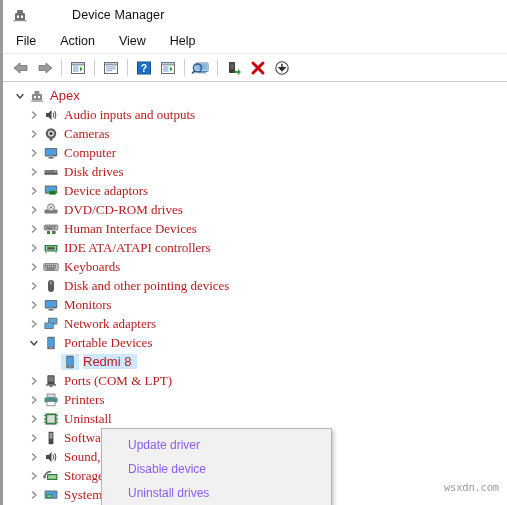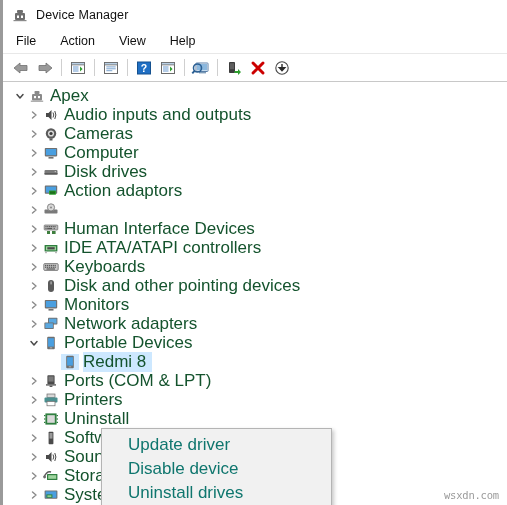--- a/index.html
+++ b/index.html
@@ -27,20 +27,21 @@
   }
 
   
   .titlebar {
     height: 29px;
     display: flex;
     align-items: center;
     padding-left: 9px;
     background: #ffffff;
     flex: 0 0 auto;
+    gap: 36px;
   }
   .title-icon {
     width: 16px;
     height: 16px;
     position: relative;
     margin-right: 8px;
     flex: 0 0 auto;
   }
   .title-text {
     font-size: 12.5px;
@@ -122,26 +123,26 @@
   .ticon {
     width: 18px;
     height: 16px;
     flex: 0 0 auto;
     display: flex;
     align-items: center;
     justify-content: center;
     margin-right: 4px;
   }
   .tlabel {
-    font-size: 17px;
-    color: #14532d;
+    font-size: 13px;
+    color: #b91c1c;
     padding-right: 6px;
   }
   .lvl0 { padding-left: 8px; }
-  .lvl1 { padding-left: 22px; }
+  .lvl1 { padding-left: 22px; font-family: Liberation Serif, serif; }
   .lvl2 { padding-left: 58px; }
   .trow.selected .tlabel {
     background: #cde8ff;
   }
   .trow.selected .ticon {
     background: #cde8ff;
   }
 
   
   .ctxmenu {
@@ -154,31 +155,31 @@
     box-shadow: 2px 2px 4px rgba(0,0,0,0.22);
     padding: 4px 0 5px 0;
     box-sizing: border-box;
     z-index: 50;
   }
   .ctx-item {
     height: 24px;
     display: flex;
     align-items: center;
     padding-left: 26px;
-    font-size: 17px;
-    color: #0f766e;
+    font-size: 12px;
+    color: #8b5cf6;
     cursor: default;
     white-space: nowrap;
   }
 
   
   .watermark {
     position: absolute;
     right: 8px;
-    bottom: 4px;
+    bottom: 12px;
     font-family: "DejaVu Sans Mono", monospace;
     font-size: 10.5px;
     color: #9b9b9b;
     letter-spacing: -0.2px;
     z-index: 60;
   }
 </style>
 </head>
 <body>
 
@@ -376,36 +377,37 @@
           </svg>
       </span>
       <span class="ticon">
         <svg width="16" height="16" viewBox="0 0 16 16">
           <rect x="1.8" y="2.6" width="12.4" height="8.2" rx="0.8" fill="#6f6f6f"></rect>
           <rect x="2.9" y="3.6" width="10.2" height="6" fill="#4a9fe0"></rect>
           <rect x="6" y="7.5" width="7" height="4.2" rx="0.6" fill="#2f9e2f"></rect>
           <rect x="7" y="8.4" width="5" height="2.4" fill="#1d6f1d"></rect>
         </svg>
       </span>
-      <span class="tlabel">Action adaptors</span>
+      <span class="tlabel">Device adaptors</span>
     </div>
 
     <div class="trow lvl1">
       <span class="twist">
         <svg width="10" height="10" viewBox="0 0 10 10">
             <path d="M3.5 2 L7 5 L3.5 8" fill="none" stroke="#8a8a8a" stroke-width="1.4" stroke-linecap="round" stroke-linejoin="round"></path>
           </svg>
       </span>
       <span class="ticon">
         <svg width="16" height="16" viewBox="0 0 16 16">
           <rect x="1.5" y="7.6" width="13" height="4" rx="0.8" fill="#7a7a7a"></rect>
           <circle cx="8" cy="5.4" r="3.6" fill="#d8d8d8" stroke="#707070" stroke-width="0.8"></circle>
           <circle cx="8" cy="5.4" r="1" fill="#888888"></circle>
         </svg>
       </span>
+      <span class="tlabel">DVD/CD-ROM drives</span>
     </div>
 
     <div class="trow lvl1">
       <span class="twist">
         <svg width="10" height="10" viewBox="0 0 10 10">
             <path d="M3.5 2 L7 5 L3.5 8" fill="none" stroke="#8a8a8a" stroke-width="1.4" stroke-linecap="round" stroke-linejoin="round"></path>
           </svg>
       </span>
       <span class="ticon">
         <svg width="16" height="16" viewBox="0 0 16 16">

